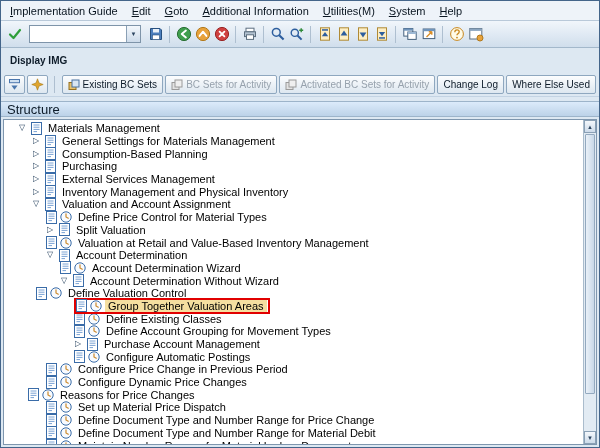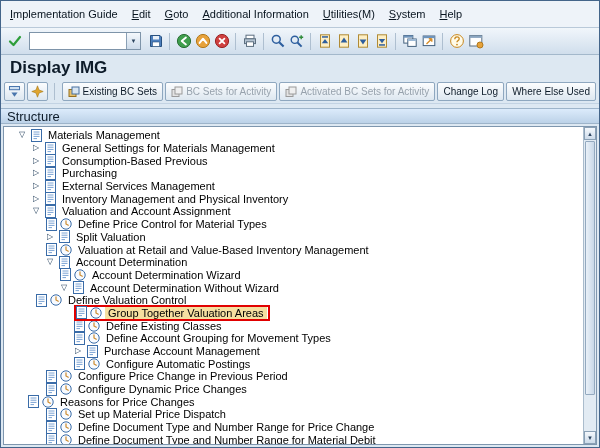--- a/index.html
+++ b/index.html
@@ -1,36 +1,36 @@
 <!DOCTYPE html>
 <html><head>
 <meta charset="utf-8">
 <style>
   * { margin:0; padding:0; box-sizing:border-box; }
   html,body { width:600px; height:448px; }
   body { font-family:"Liberation Sans", sans-serif; background:#dde8f2; overflow:hidden; }
   .window { width:600px; height:448px; background:#dde8f2; border:1px solid #44658a; display:flex; flex-direction:column; }
 
   
-  .menubar { height:27px; background:#eef3f9; border-bottom:1px solid #b9c9d9; display:flex; align-items:center; padding:0 2px; flex:none; }
+  .menubar { height:20px; background:#eef3f9; border-bottom:1px solid #b9c9d9; display:flex; align-items:center; padding:0 2px; flex:none; }
   .menu-item { display:inline-block; font-size:11px; color:#08141f; padding:2px 7px 2px 7px; white-space:nowrap; cursor:default; }
   .menu-item::first-letter { text-decoration:underline; }
 
   
   .toolbar { height:27px; background:linear-gradient(#f1f6fb,#d0deec); border-bottom:1px solid #a3b8cb; display:flex; align-items:center; padding:0 4px; flex:none; }
   .tb-icon { width:19px; height:19px; display:inline-flex; align-items:center; justify-content:center; flex:none; }
   .tb-sep { width:1px; height:17px; background:#aebfd0; margin:0 4px; flex:none; }
   .cmd-wrap { display:inline-flex; align-items:center; border:1px solid #7e94a9; background:#fff; height:18px; margin:0 5px; flex:none; }
   .cmd-input { border:none; outline:none; width:96px; height:14px; font-size:11px; padding:0 3px; font-family:"Liberation Sans",sans-serif; }
   .cmd-drop { width:14px; height:16px; background:linear-gradient(#f4f8fc,#cddbea); border-left:1px solid #8aa0b5; display:inline-flex; align-items:center; justify-content:center; cursor:default; }
   .cmd-drop::before { content:'▼'; font-size:6px; color:#2c4560; }
 
   
   .titlebar { height:25px; display:flex; align-items:center; padding:0 9px; flex:none; }
-  .title-text { font-size:17px; font-weight:bold; color:#0d1b29; }
+  .title-text { font-size:10px; font-weight:bold; color:#0d1b29; }
 
   
   .apptoolbar { height:24px; display:flex; align-items:center; padding:0 3px; gap:2px; border-bottom:1px solid #c3d3e3; flex:none;justify-content:space-between; }
   .app-btn { display:inline-flex; align-items:center; gap:3px; height:19px; padding:0 5px; font-size:10px; color:#0d1b29;
              background:linear-gradient(#fcfdfe,#dde7f0); border:1px solid #8fa; border:1px solid #8ea7bf; border-radius:2px; white-space:nowrap; cursor:default; }
   .app-btn.icon-only { width:21px; padding:0; justify-content:center; }
   .app-btn.disabled { color:#97a2ad; }
   .i13 { display:inline-flex; align-items:center; justify-content:center; }
   .info-ic { width:11px; height:11px; background:#1d4f93; color:#fff; display:inline-flex; align-items:center; justify-content:center; font-size:9px; font-weight:bold; border-radius:1px; }
   .info-ic::before { content:'i'; }
@@ -290,21 +290,21 @@
             <span class="node">
               <span class="t-icon">
                 <svg width="11" height="13" viewBox="0 0 11 13">
                   <rect x="0.5" y="0.5" width="10" height="12" fill="#fff" stroke="#3a6ca8"></rect>
                   <line x1="2.5" y1="3" x2="8.5" y2="3" stroke="#7aa3d4"></line>
                   <line x1="2.5" y1="5.2" x2="8.5" y2="5.2" stroke="#7aa3d4"></line>
                   <line x1="2.5" y1="7.4" x2="8.5" y2="7.4" stroke="#7aa3d4"></line>
                   <line x1="2.5" y1="9.6" x2="6" y2="9.6" stroke="#7aa3d4"></line>
                 </svg>
               </span>
-              <span class="tree-label">Consumption-Based Previous</span>
+              <span class="tree-label">Consumption-Based Planning</span>
             </span>
           </div>
           <div class="tree-row" style="padding-left: 28px;">
             <span class="arrow">▷</span>
             <span class="node">
               <span class="t-icon">
                 <svg width="11" height="13" viewBox="0 0 11 13">
                   <rect x="0.5" y="0.5" width="10" height="12" fill="#fff" stroke="#3a6ca8"></rect>
                   <line x1="2.5" y1="3" x2="8.5" y2="3" stroke="#7aa3d4"></line>
                   <line x1="2.5" y1="5.2" x2="8.5" y2="5.2" stroke="#7aa3d4"></line>

